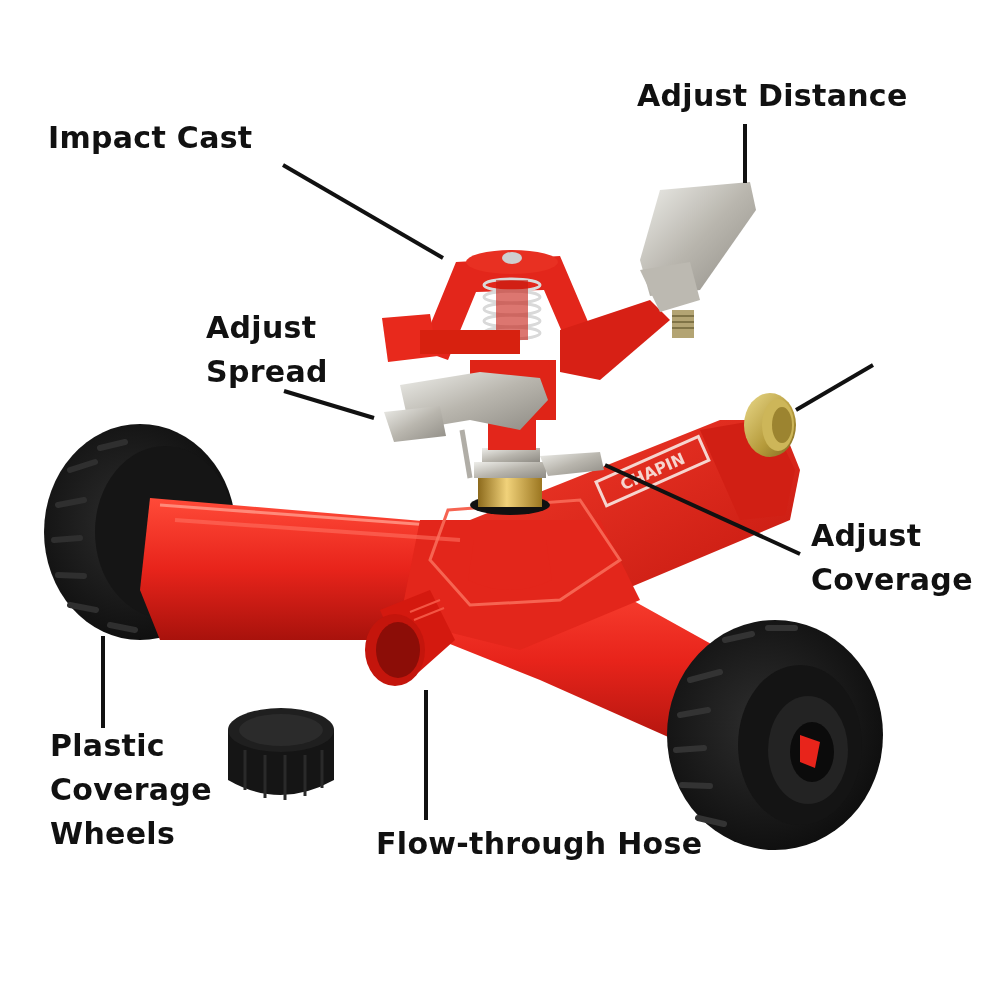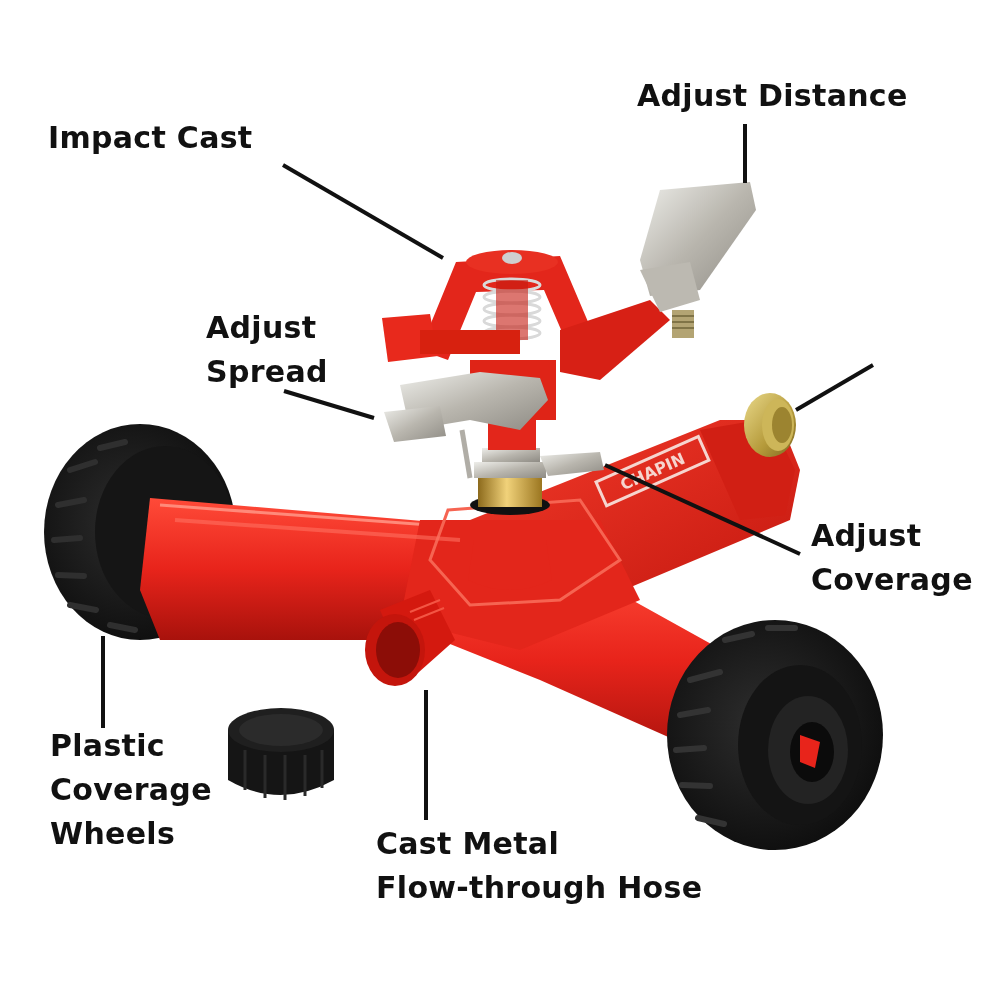--- a/index.html
+++ b/index.html
@@ -222,17 +222,16 @@
     <span>Coverage</span>
   </div>
 
   <div class="label" style="left:50px; top:724px;">
     <span>Plastic</span>
     <span>Coverage</span>
     <span>Wheels</span>
   </div>
 
   <div class="label" style="left:376px; top:822px;">
-    <span>Cast Metal</span>
     <span>Flow-through Hose</span>
   </div>
 
 </div>
 
 </body></html>

